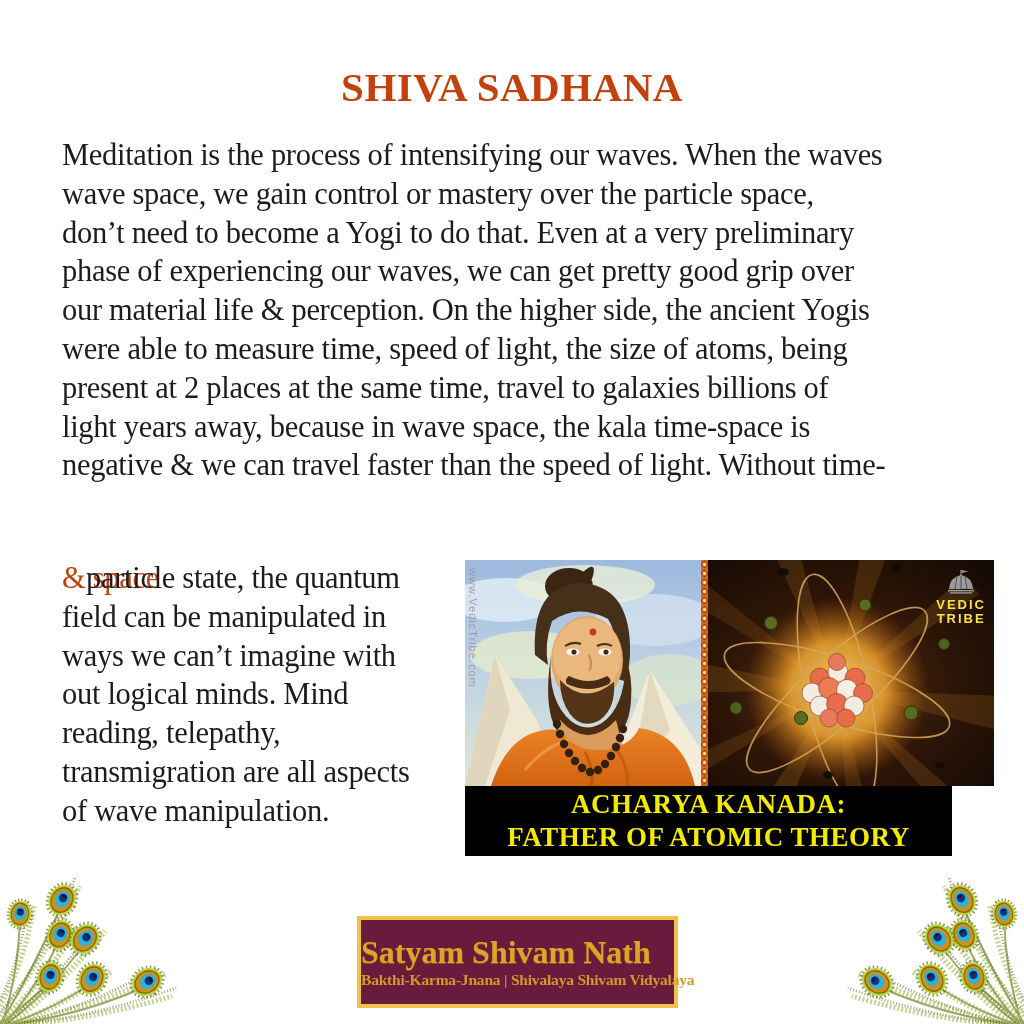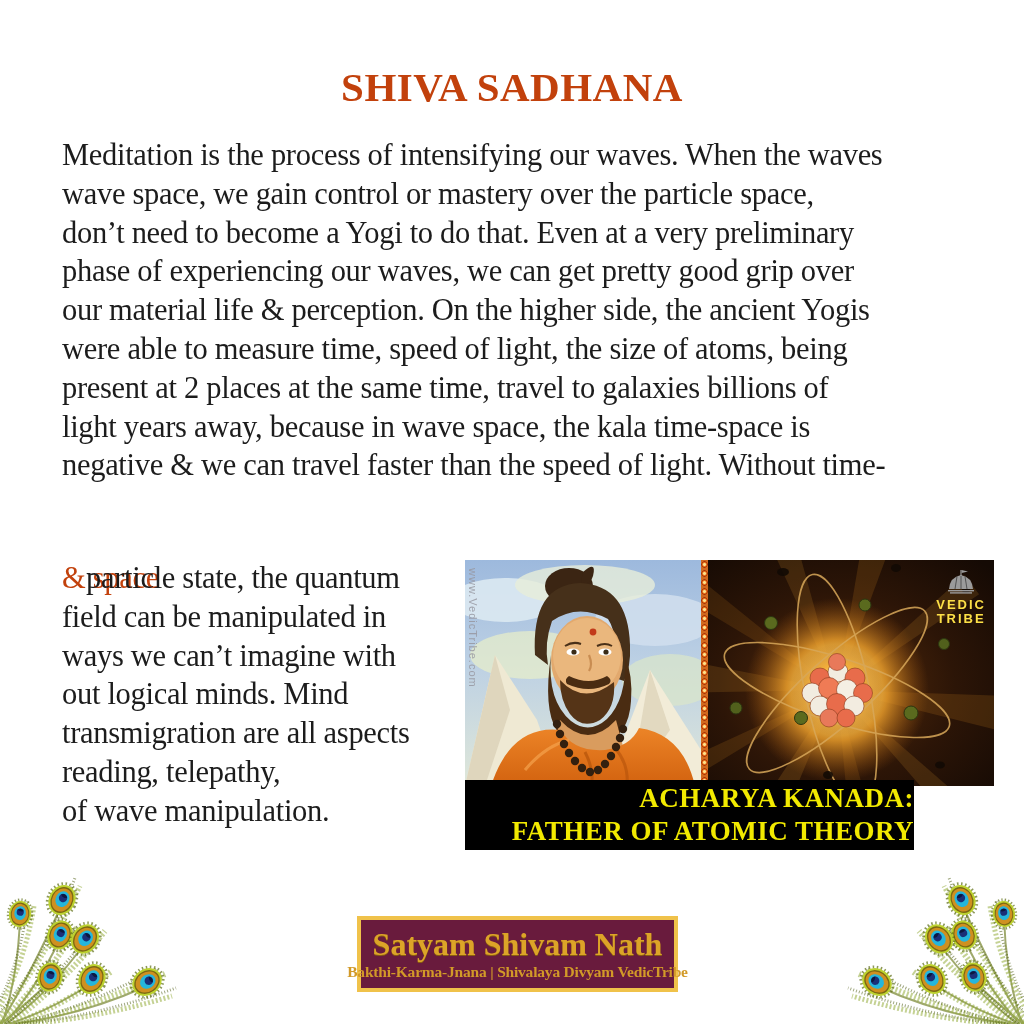--- a/index.html
+++ b/index.html
@@ -32,29 +32,29 @@
     background-color:#d2691e;
     background-image:radial-gradient(circle at 3.5px 4.5px,#ffe08a 1px,#e06010 2.2px,#a33207 3px,transparent 3.4px);
     background-size:7px 9px;}
   .atom-wrap{position:relative;width:286px;height:226px;overflow:hidden;background:#180c04;}
   .watermark{position:absolute;left:2px;top:8px;writing-mode:vertical-rl;
              font-family:"Liberation Sans",sans-serif;font-size:11px;color:rgba(150,150,160,.85);
              letter-spacing:1px;}
   .vt-logo{position:absolute;right:8px;top:8px;text-align:center;
            font-family:"Liberation Sans",sans-serif;color:#fde047;}
   .vt-logo .vt-text{font-size:13px;font-weight:700;letter-spacing:2px;line-height:14px;}
-  .caption{position:absolute;left:0;top:220px;width:449px;height:70px;background:#000;
-           display:flex;flex-direction:column;align-items:flex-end;justify-content:center;}
+  .caption{position:absolute;left:0;top:226px;width:487px;height:70px;background:#000;
+           display:flex;flex-direction:column;align-items:center;justify-content:center;}
   .caption .cap-line{color:#f2ea00;font-weight:700;font-size:27px;line-height:33px;
                      letter-spacing:.5px;white-space:nowrap;}
 
   
-  .banner{position:absolute;left:357px;top:916px;width:321px;height:76px;box-sizing:border-box;
+  .banner{position:absolute;left:357px;top:916px;width:321px;height:92px;box-sizing:border-box;
           background:#691b3d;border:4px solid #f0c24a;display:flex;flex-direction:column;
-          align-items:center;justify-content:center;}
+          align-items:flex-start;justify-content:center;}
   .banner-title{font-size:32px;font-weight:700;line-height:34px;color:#dca428;
                 text-shadow:0 1px 0 #8a5d10;white-space:nowrap;}
   .banner-subtitle{font-size:15.5px;font-weight:700;color:#d29a28;white-space:nowrap;
                    letter-spacing:-0.2px;margin-top:2px;}
 
   
   .feather{position:absolute;bottom:0;width:178px;height:168px;}
   .feather-left{left:0;}
   .feather-right{right:0;transform:scaleX(-1);}
 </style>
@@ -77,22 +77,22 @@
       <div class="pline">negative &amp; we can travel faster than the speed of light. Without time-</div>
     </div>
 
   <div class="overlap">&amp; space</div>
 
   <div class="col">
       <div class="pline">particle state, the quantum</div>
       <div class="pline">field can be manipulated in</div>
       <div class="pline">ways we can’t imagine with</div>
       <div class="pline">out logical minds. Mind</div>
+      <div class="pline">reading, telepathy,</div>
       <div class="pline">transmigration are all aspects</div>
-      <div class="pline">reading, telepathy,</div>
       <div class="pline">of wave manipulation.</div>
     </div>
 
   <figure class="figure">
     <div class="photo-row">
 
       <div class="sage-wrap">
         <svg width="236" height="226" viewBox="0 0 236 226">
           <defs>
             <linearGradient id="sky" x1="0" y1="0" x2="0" y2="1">
@@ -283,21 +283,21 @@
     </div>
 
     <figcaption class="caption">
         <div class="cap-line">ACHARYA KANADA:</div>
         <div class="cap-line">FATHER OF ATOMIC THEORY</div>
       </figcaption>
   </figure>
 
   <div class="banner">
     <div class="banner-title">Satyam Shivam Nath</div>
-    <div class="banner-subtitle">Bakthi-Karma-Jnana | Shivalaya Divyam VedicTribe</div>
+    <div class="banner-subtitle">Bakthi-Karma-Jnana | Shivalaya Shivam Vidyalaya</div>
   </div>
 
   <svg class="feather feather-left" viewBox="0 0 178 168">
     <defs>
       <g id="peye">
         <ellipse rx="14" ry="17" fill="none" stroke="#5c6c14" stroke-width="3" stroke-dasharray="1.5 2.5" opacity=".7"></ellipse>
         <ellipse rx="13" ry="15.5" fill="#bcd22f"></ellipse>
         <ellipse rx="11" ry="13.5" fill="#7c6a12"></ellipse>
         <ellipse rx="9.8" ry="12" fill="#cf9020"></ellipse>
         <ellipse cy="-1" rx="6.8" ry="8.2" fill="#25b6dc"></ellipse>

